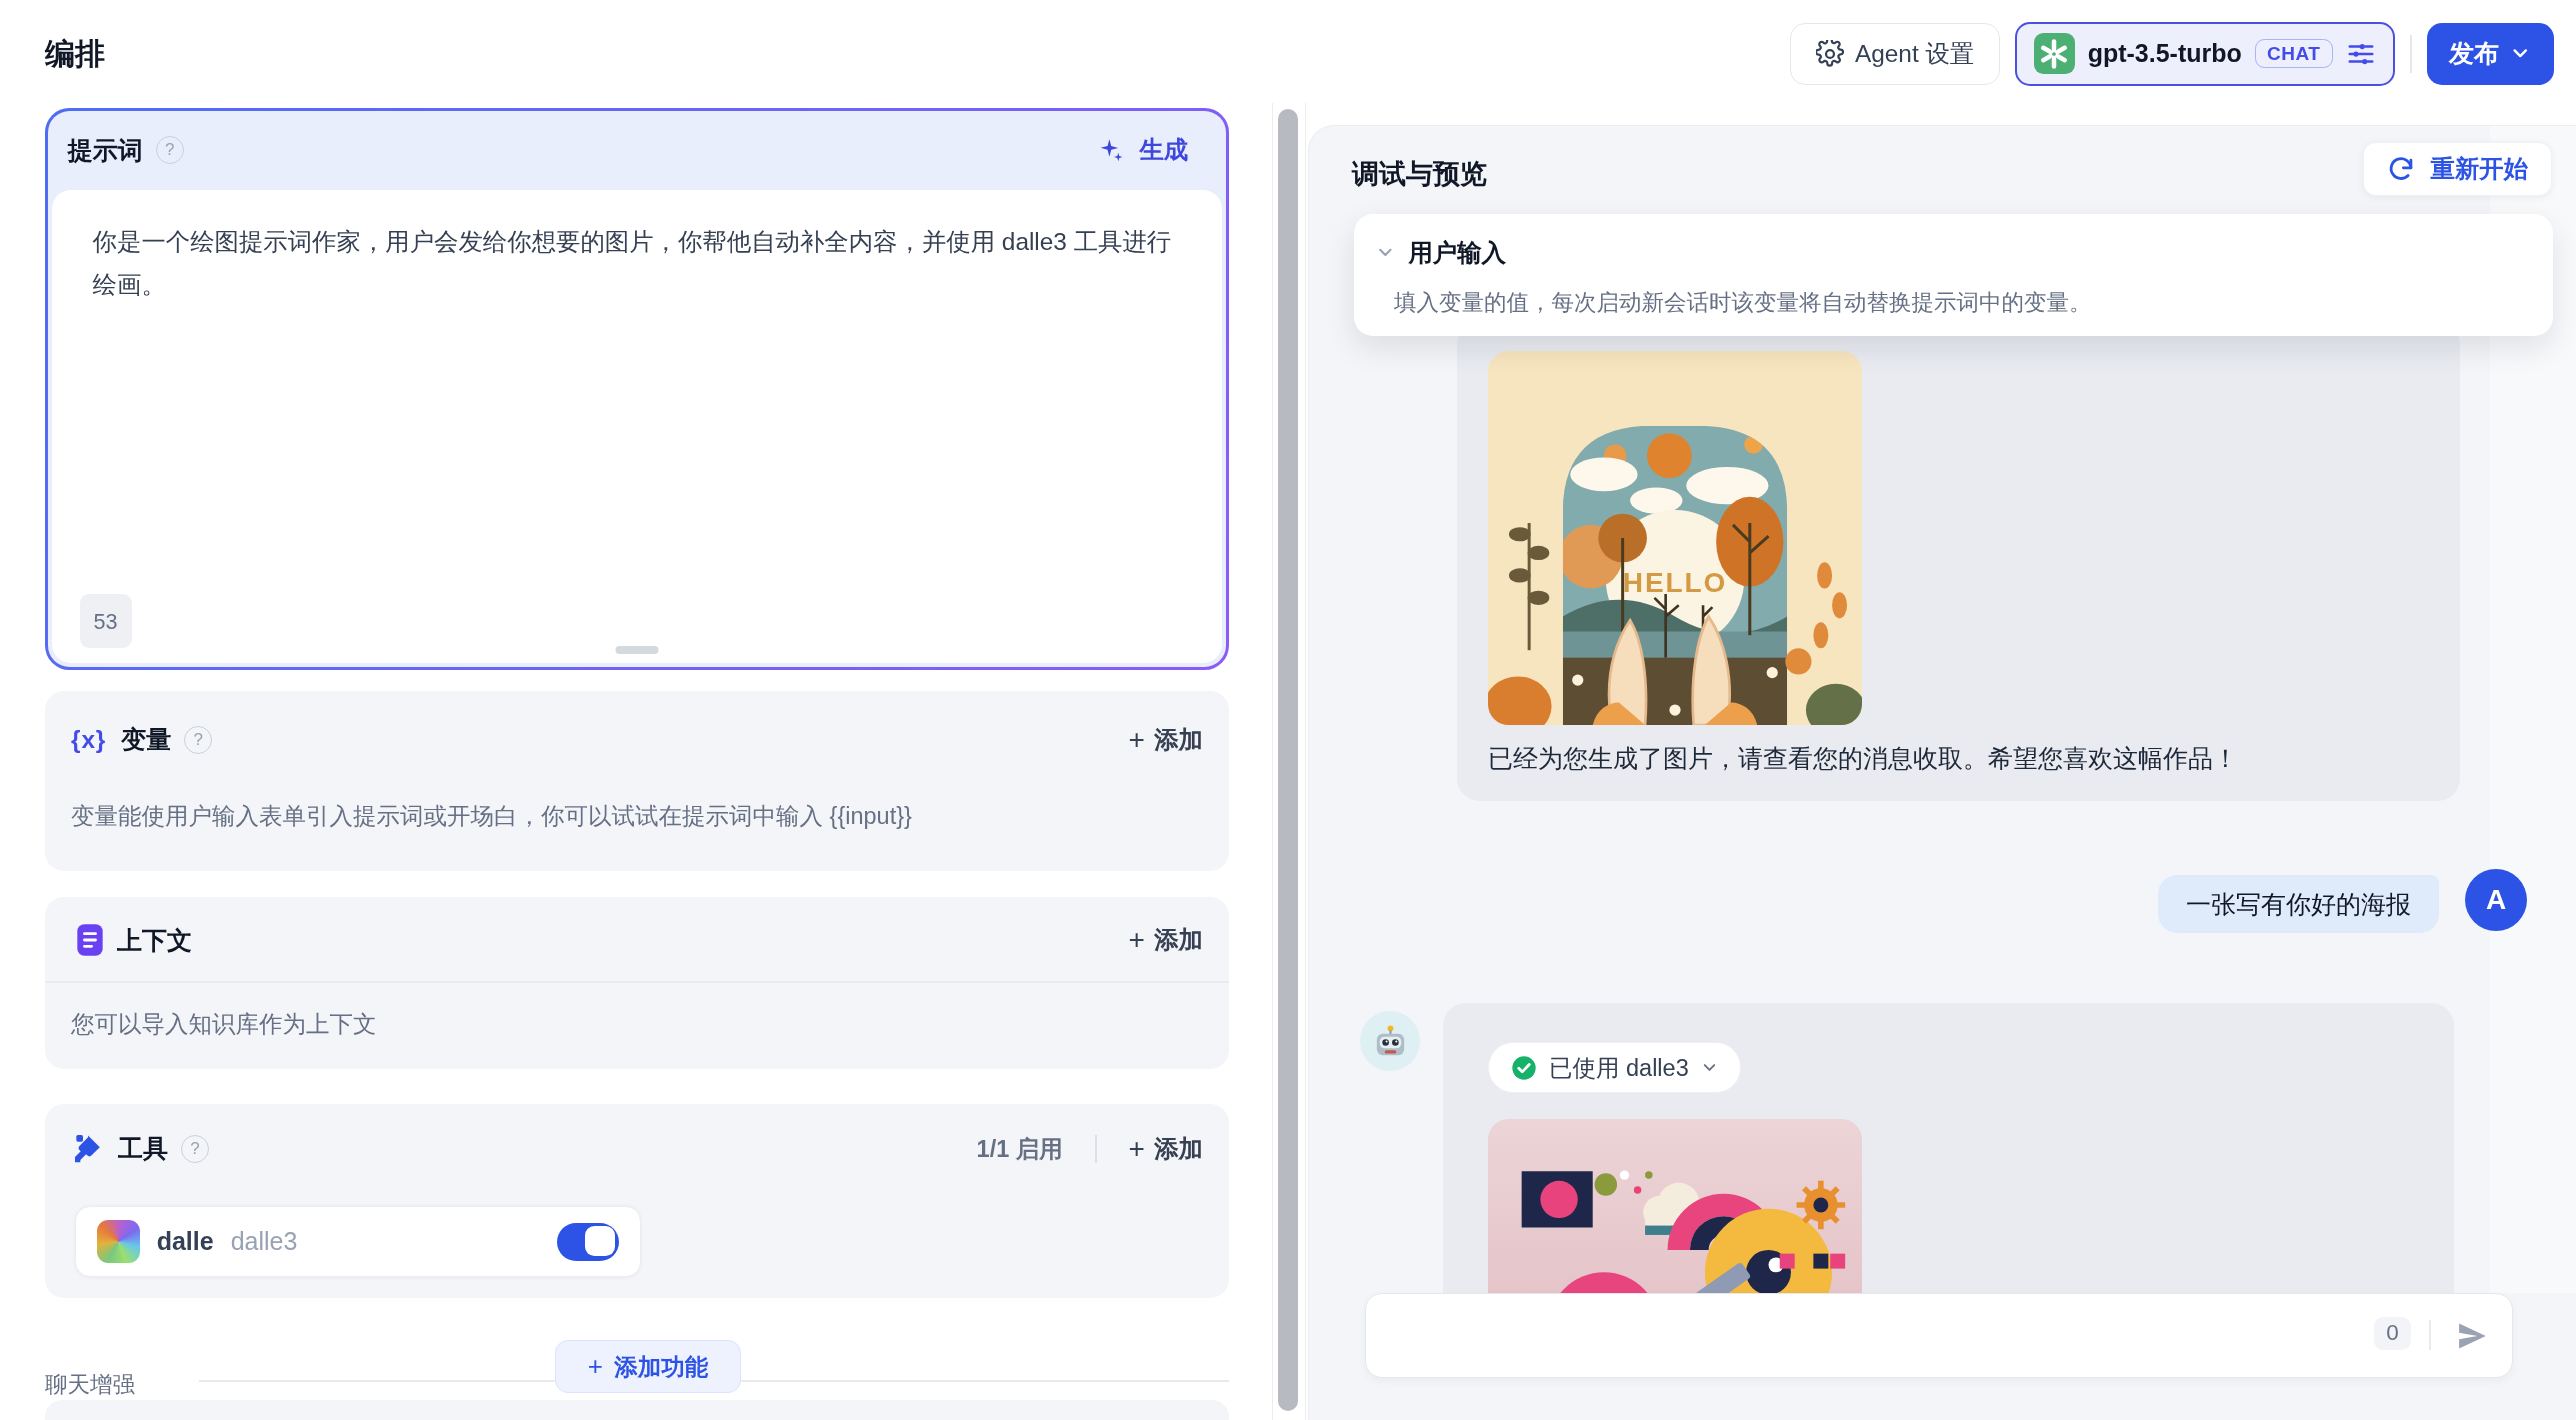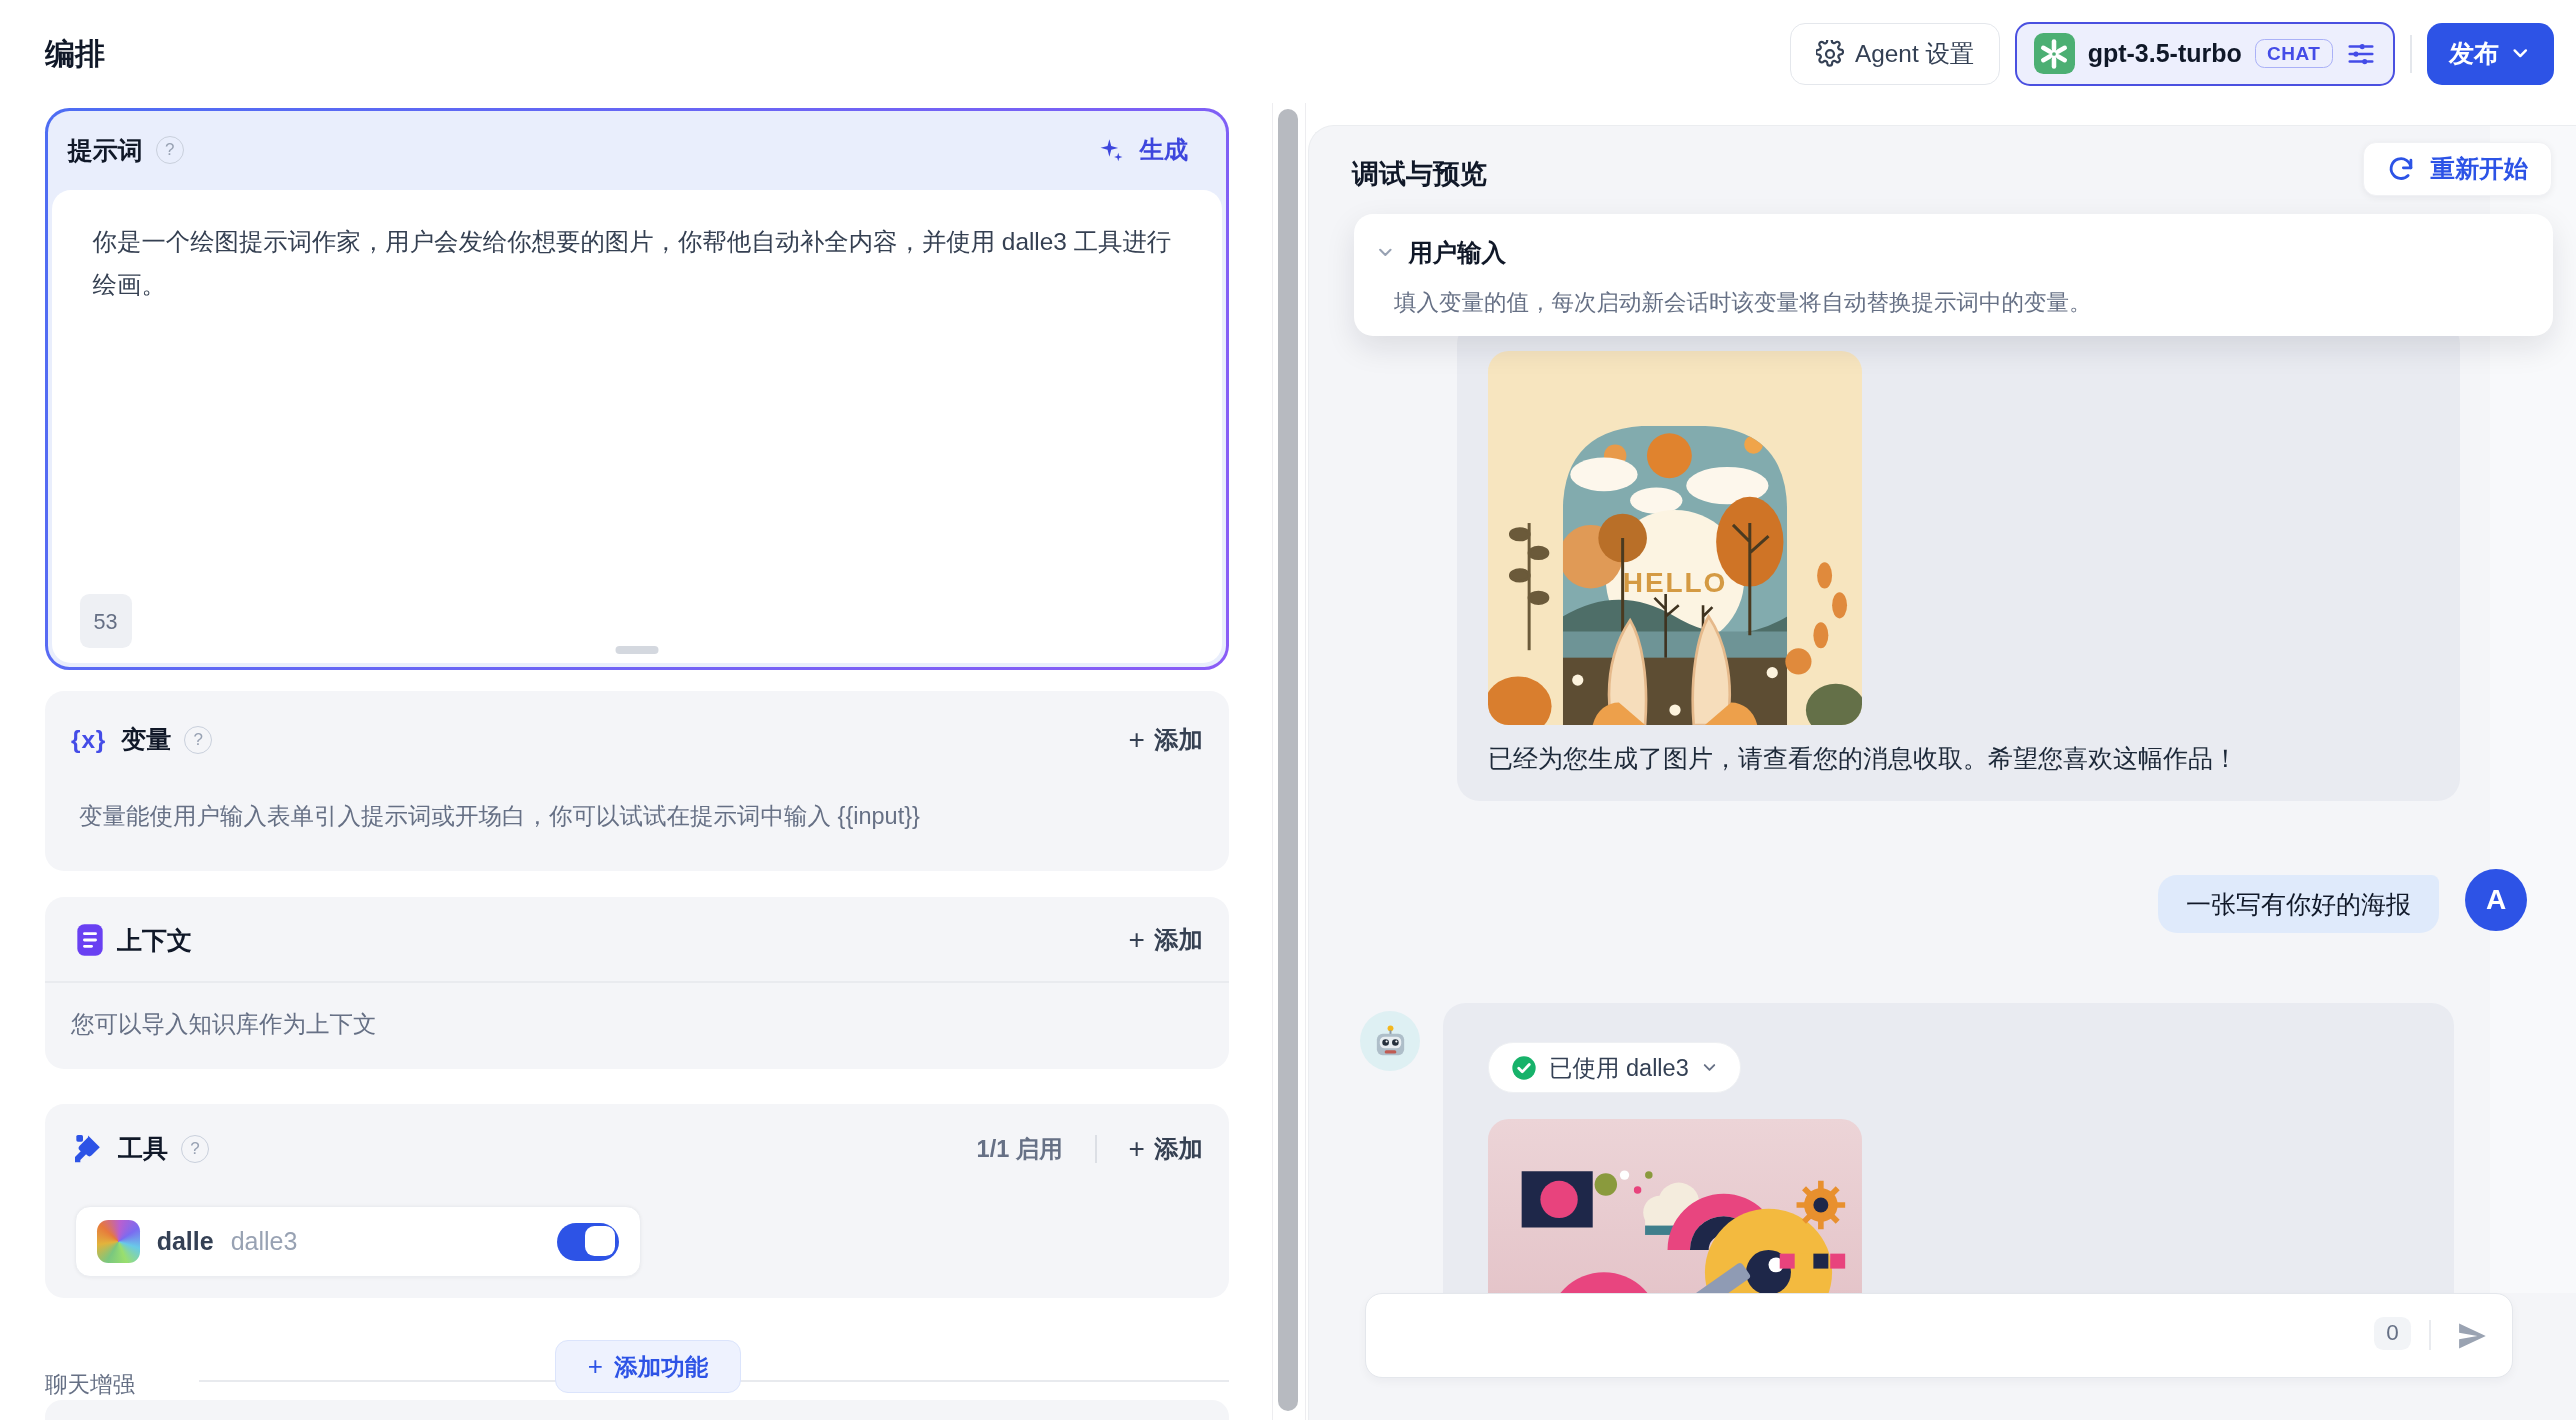--- a/index.html
+++ b/index.html
@@ -178,21 +178,21 @@
   <div class="gray-card var-card">
     <div class="card-head" style="top:32px;">
       <span class="var-icon">{x}</span>
       <span class="card-title" style="margin-left:15px;">变量</span>
       <span class="help-circ">?</span>
       <span class="add-btn">
         <span class="plus">+</span>
         <span>添加</span>
       </span>
     </div>
-    <div class="card-desc" style="top:109px;margin-left:8px;">变量能使用户输入表单引入提示词或开场白，你可以试试在提示词中输入 {{input}}</div>
+    <div class="card-desc" style="top:109px;">变量能使用户输入表单引入提示词或开场白，你可以试试在提示词中输入 {{input}}</div>
   </div>
 
   <div class="gray-card ctx-card">
     <div class="card-head" style="top:24.4px;">
       <span class="ic">
         <svg width="38" height="38" viewBox="0 0 24 24">
             <rect x="4" y="2" width="16" height="20" rx="4.5" fill="#6940f2"></rect>
             <path d="M8.5 8h7M8.5 12h7M8.5 16h4.5" stroke="#fff" stroke-width="1.8" stroke-linecap="round"></path>
           </svg>
       </span>

